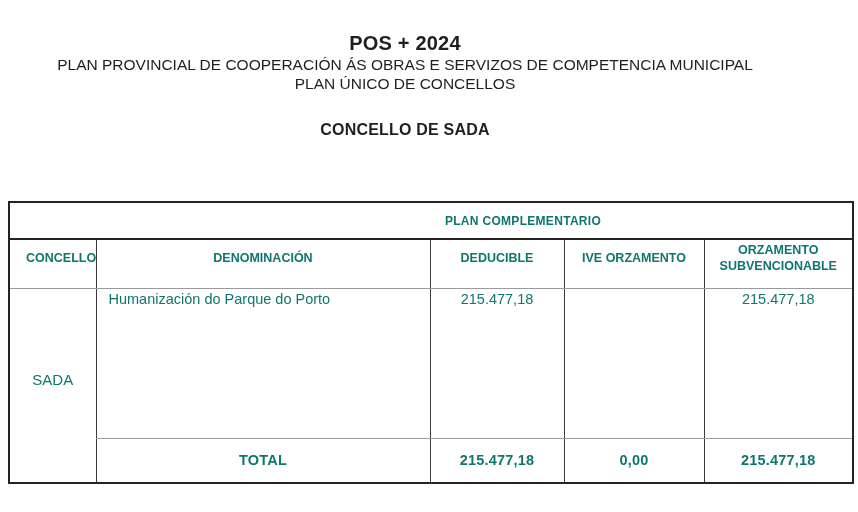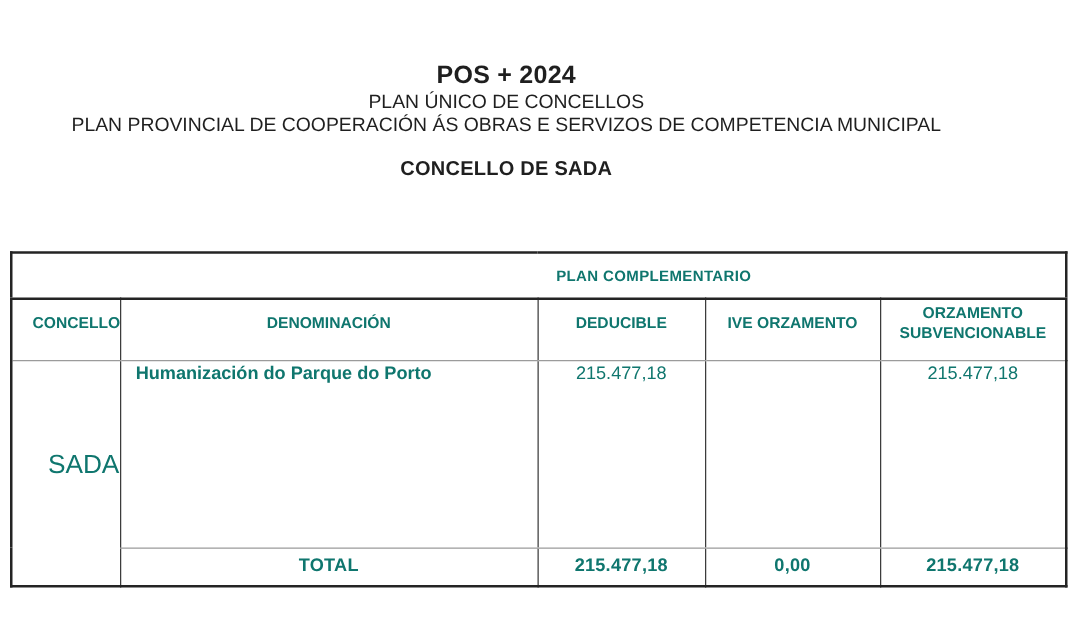--- a/index.html
+++ b/index.html
@@ -9,37 +9,37 @@
     height: 512px;
     position: relative;
     font-family: "Liberation Sans", sans-serif;
     color: #1f1f1f;
     overflow: hidden;
   }
 
   
   .doc-header {
     position: absolute;
-    top: 47px;
+    top: 30px;
     left: 0;
     width: 810px;
     text-align: center;
   }
   .doc-title {
     font-size: 20px;
     font-weight: bold;
     line-height: 1.3;
     letter-spacing: 0.2px;
   }
   .doc-sub {
     font-size: 15.5px;
     line-height: 1.22;
   }
   .doc-heading {
-    margin-top: 16px;
+    margin-top: 27px;
     font-size: 16px;
     font-weight: bold;
     letter-spacing: 0.2px;
     text-align: center;
   }
 
   
   .plan-table {
     position: absolute;
     left: 8px;
@@ -83,48 +83,47 @@
   }
 
   .row-data { height: 150px; }
   .row-data td {
     border-bottom: 1px solid #9b9b9b;
     vertical-align: top;
     padding-top: 2px;
   }
   td.cell-concello {
     vertical-align: middle;
-    text-align: right;
+    text-align: center;
     padding: 0 0 12px 0;
-    font-size: 21px;
+    font-size: 15px;
     border-bottom: none;
   }
   td.cell-denominacion {
     text-align: left;
     padding-left: 12px;
-    font-weight: bold;
   }
   td.cell-num { text-align: center; }
 
-  .row-total { height: 31px; }
+  .row-total { height: 45px; }
   .row-total td {
     border-bottom: none;
     vertical-align: middle;
     text-align: center;
     font-weight: bold;
     letter-spacing: 0.2px;
   }
 </style>
 </head>
 <body>
 
 <div class="doc-header">
   <div class="doc-title">POS + 2024</div>
+  <div class="doc-sub">PLAN PROVINCIAL DE COOPERACIÓN ÁS OBRAS E SERVIZOS DE COMPETENCIA MUNICIPAL</div>
   <div class="doc-sub">PLAN ÚNICO DE CONCELLOS</div>
-  <div class="doc-sub">PLAN PROVINCIAL DE COOPERACIÓN ÁS OBRAS E SERVIZOS DE COMPETENCIA MUNICIPAL</div>
   <div class="doc-heading">CONCELLO DE SADA</div>
 </div>
 
 <table class="plan-table">
   <colgroup>
     <col style="width:87px">
     <col style="width:334px">
     <col style="width:134px">
     <col style="width:140px">
     <col style="width:149px">

